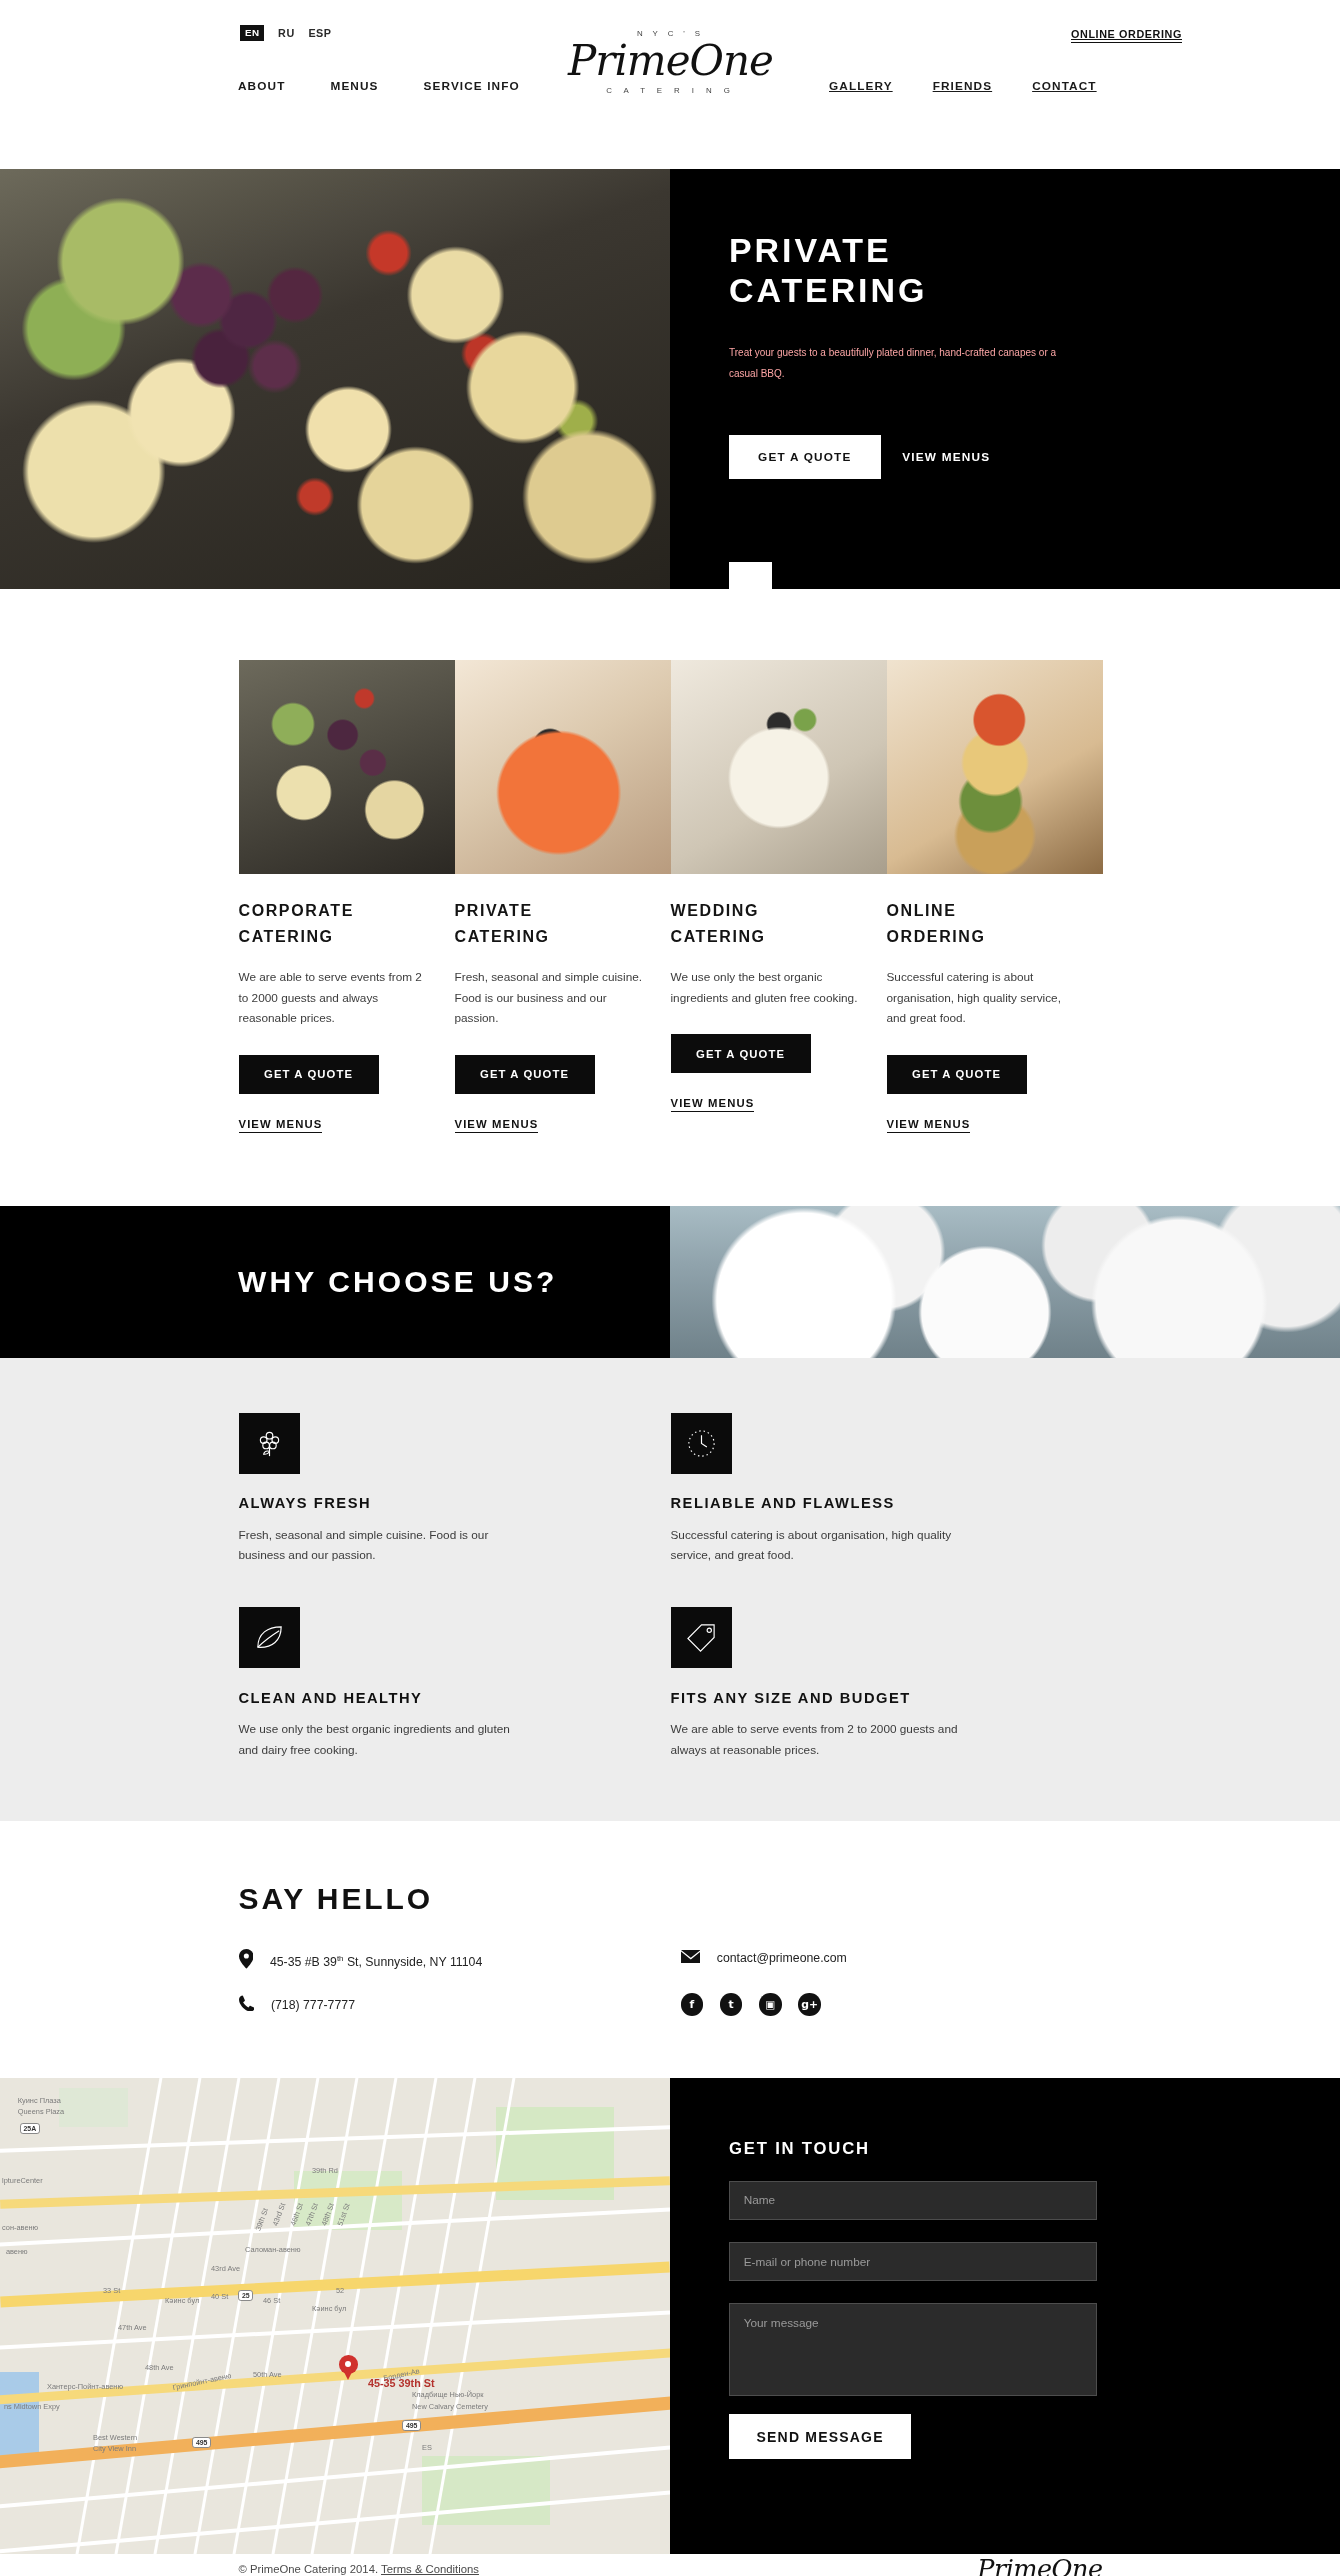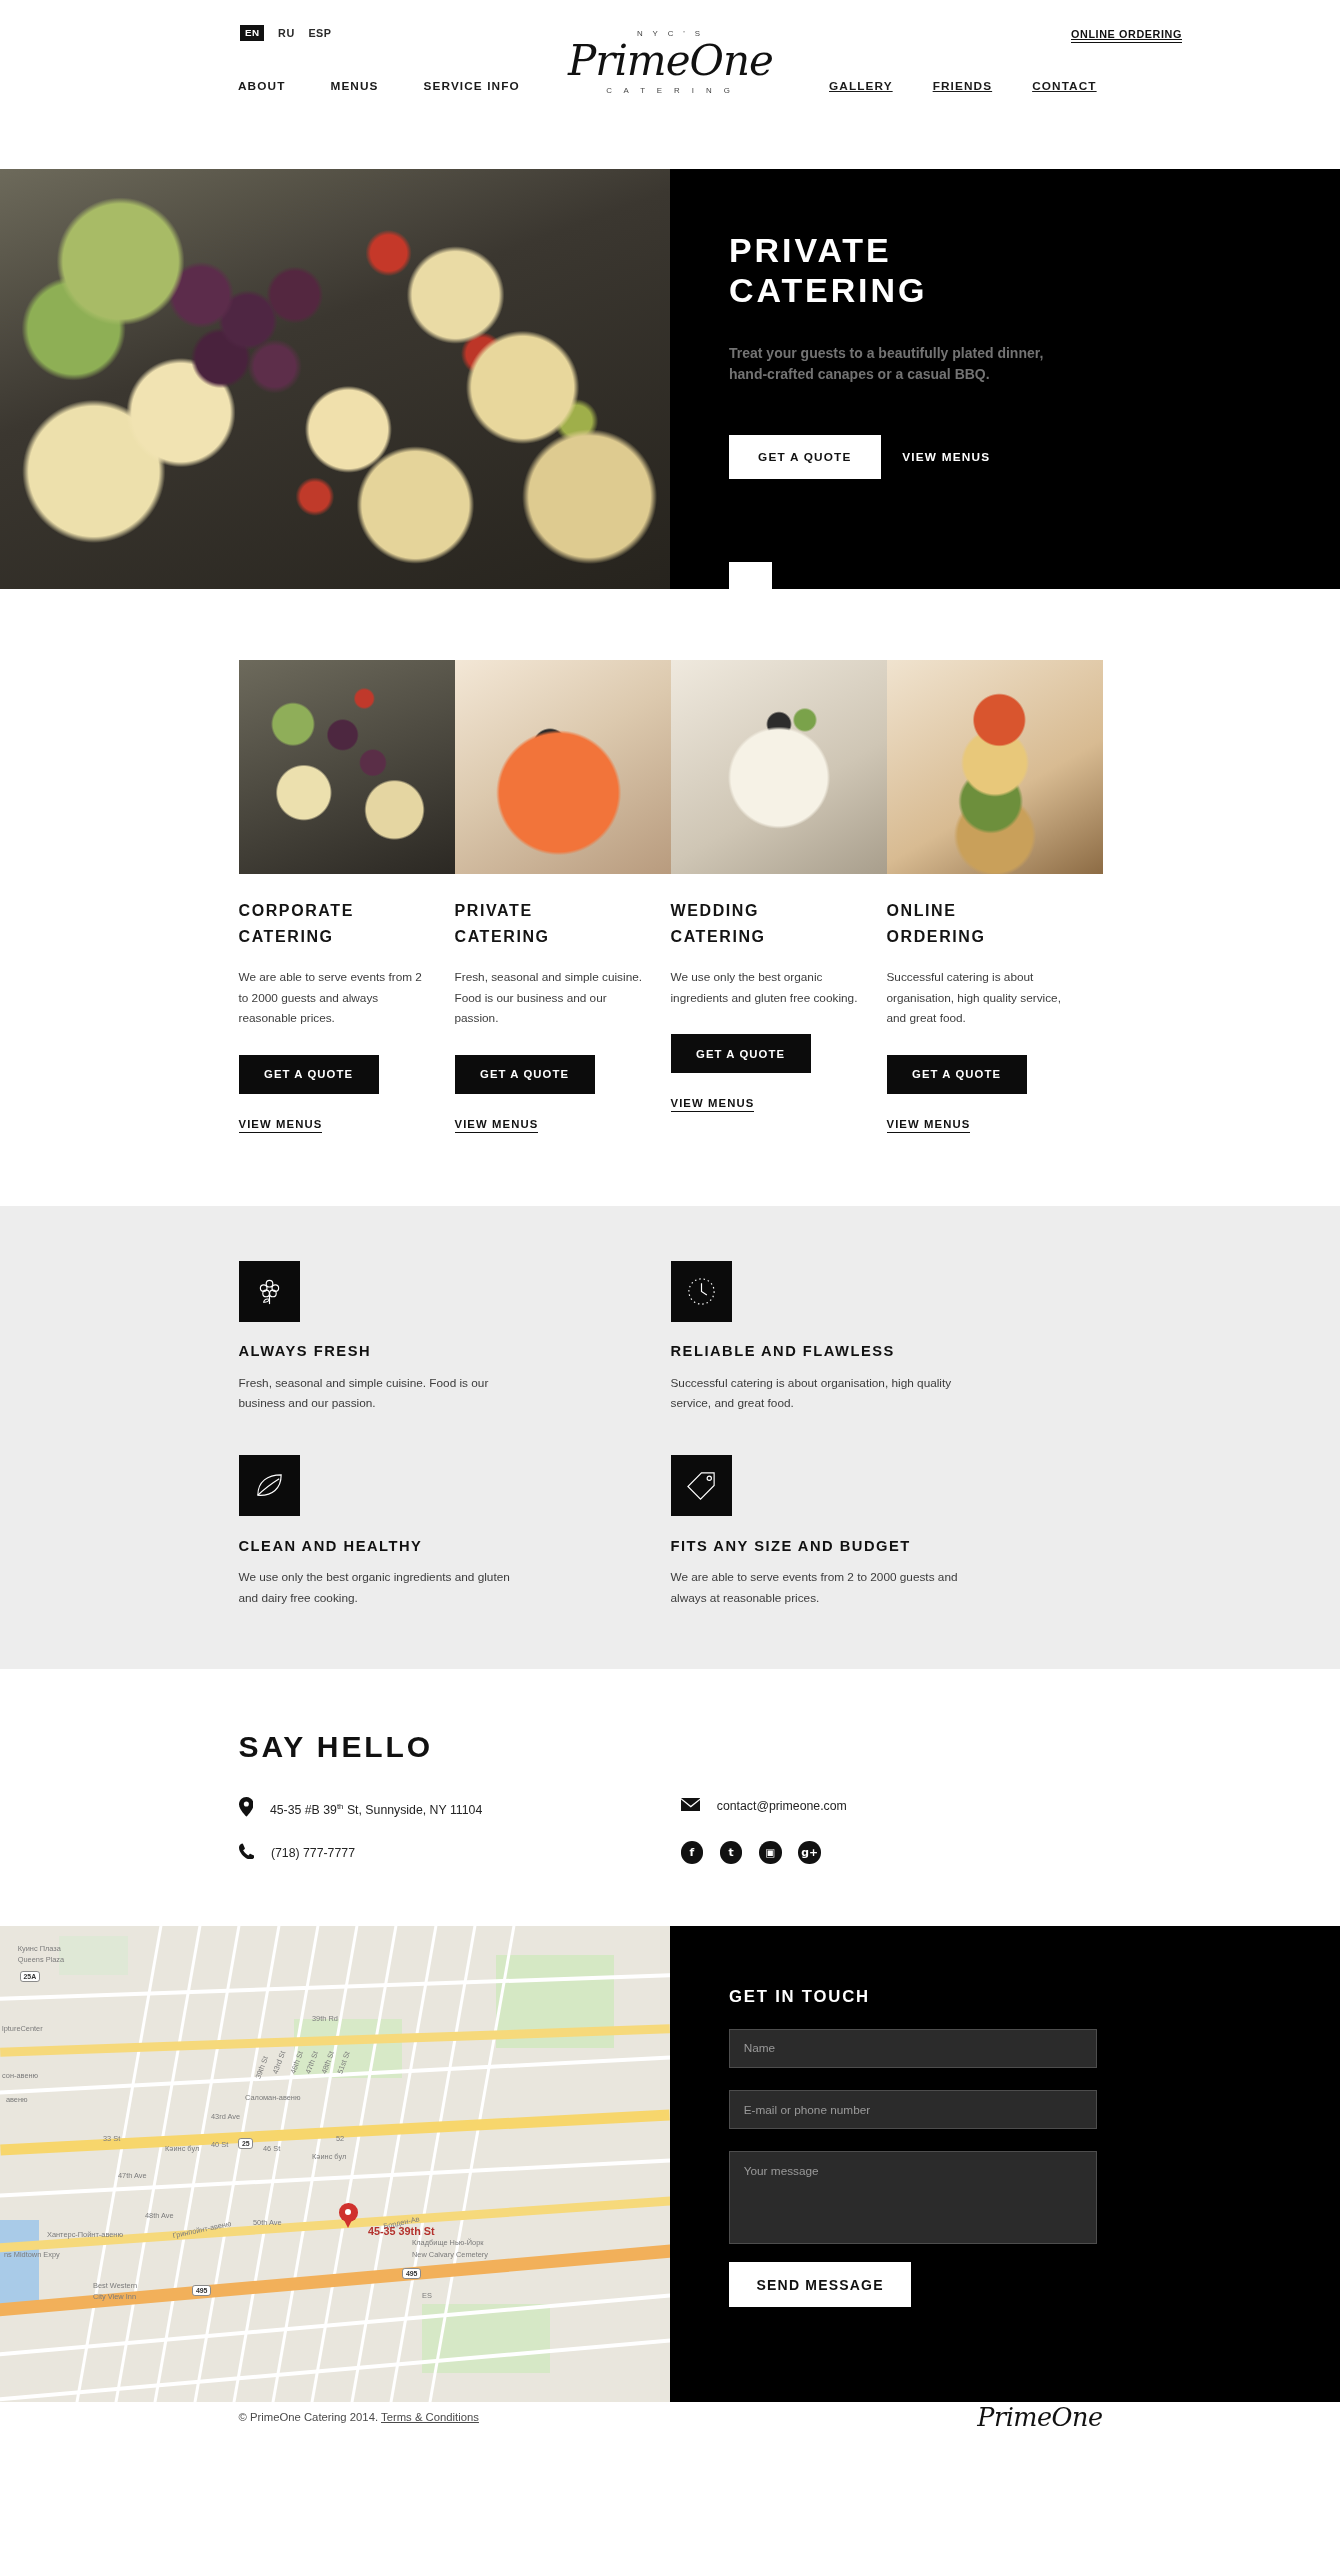--- a/index.html
+++ b/index.html
@@ -139,25 +139,24 @@
   }
   .hero-title {
     font-size: 34px;
     font-weight: bold;
     letter-spacing: 2.9px;
     line-height: 40px;
     text-transform: uppercase;
   }
   .hero-sub {
     margin-top: 33px;
-    font-size: 14px;
+    font-size: 10px;
     line-height: 20.6px;
-    color: #737373;
+    color: #fca5a5;
     max-width: 334px;
-    font-weight: bold;
   }
   .hero-btns { margin-top: 51px; display: flex; align-items: center; gap: 21.6px; }
   .btn-white {
     background: #fff; color: #111;
     font-size: 11.8px; font-weight: bold; letter-spacing: 1.2px;
     padding: 14.7px 29px; border: none; cursor: pointer;
     text-transform: uppercase;
   }
   .link-white {
     color: #fff; font-size: 11.8px; font-weight: bold; letter-spacing: 1.2px;
@@ -501,20 +500,26 @@
           <div>ORDERING</div>
         </div>
         <div class="sc-desc">Successful catering is about organisation, high quality service, and great food.</div>
         <div><button class="sc-btn">GET A QUOTE</button></div>
         <a class="sc-link" href="#">VIEW MENUS</a>
       </div>
 
     </div>
   </div>
 
+  <div class="why-band">
+    <div class="why-black">
+      <div class="why-title">WHY CHOOSE US?</div>
+    </div>
+    <div class="why-img"></div>
+  </div>
 
   <div class="why-body">
     <div class="why-grid">
 
       <div class="why-item">
         <div class="why-icon">
           <svg width="33" height="33" viewBox="0 0 34 34" fill="none" stroke="#fff" stroke-width="1.2">
             <circle cx="17" cy="9" r="3.4"></circle>
             <circle cx="11" cy="13.5" r="3.4"></circle>
             <circle cx="23" cy="13.5" r="3.4"></circle>

